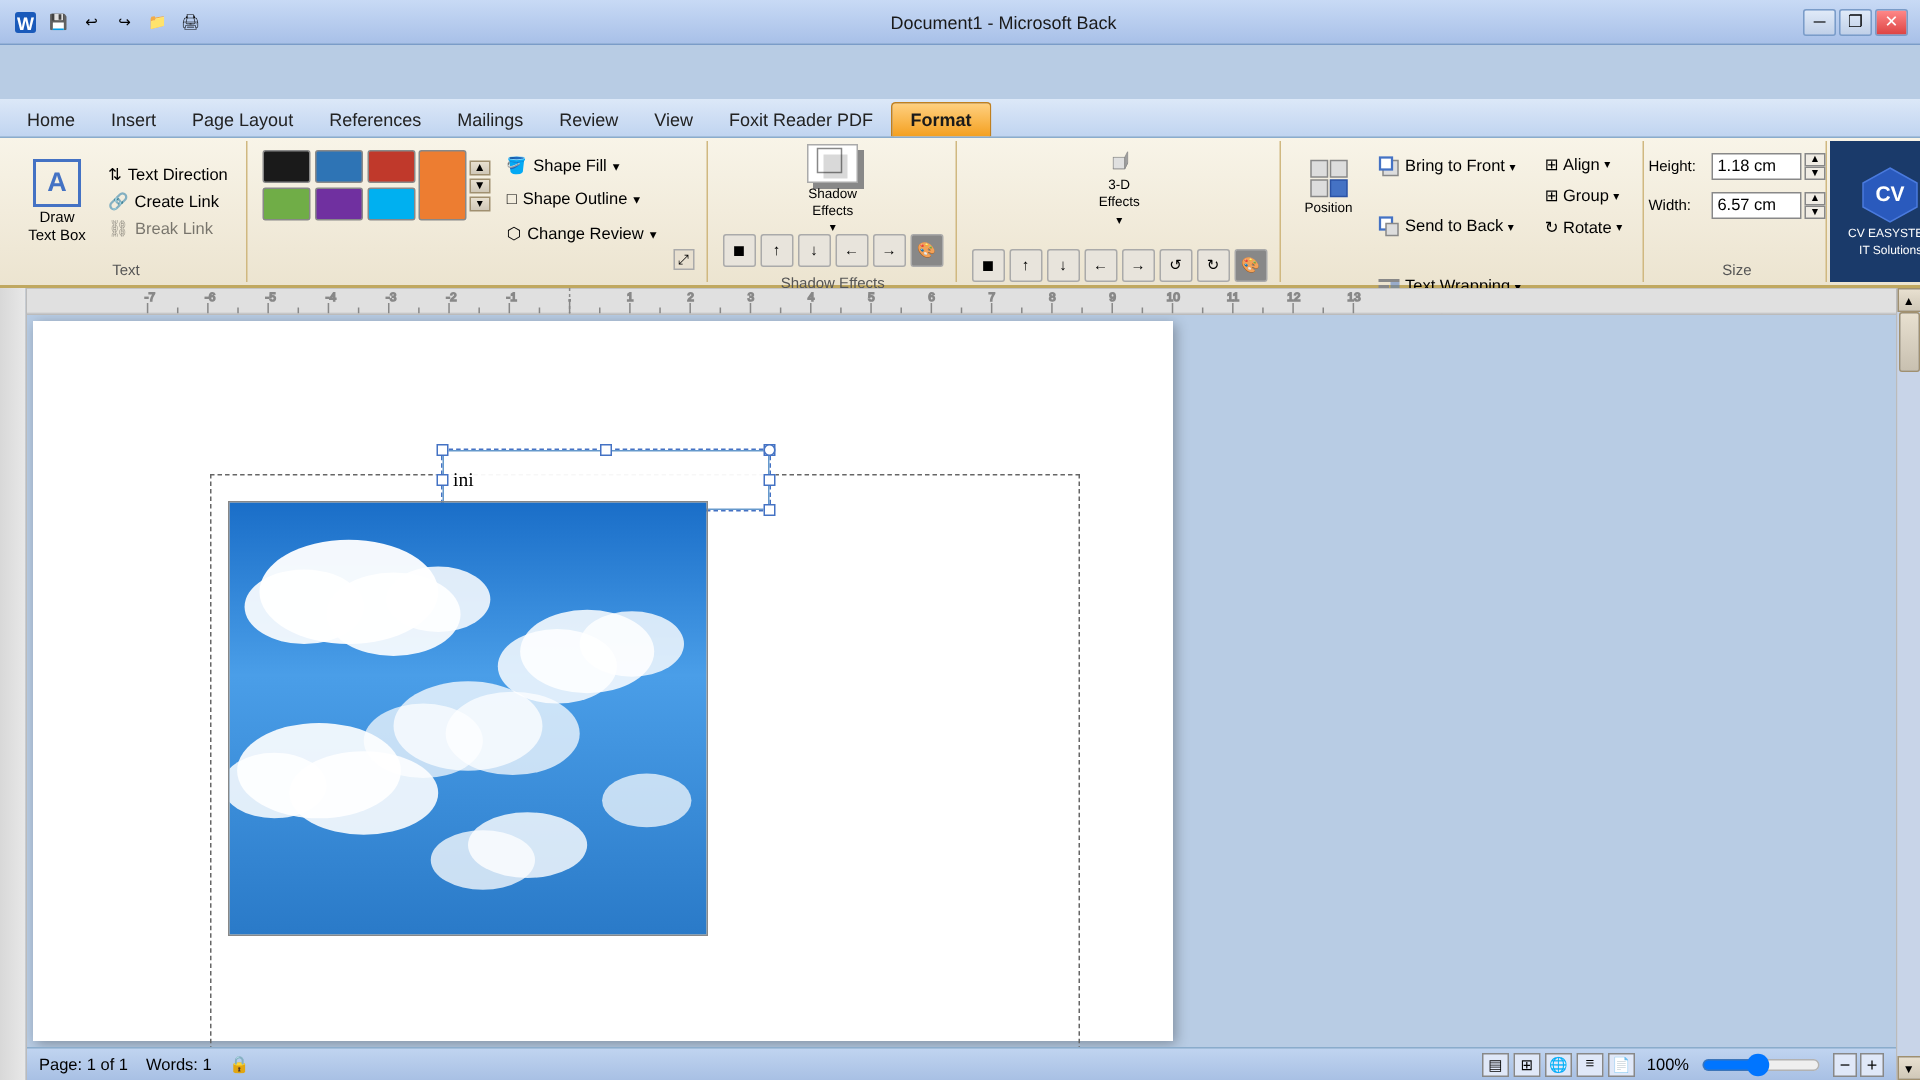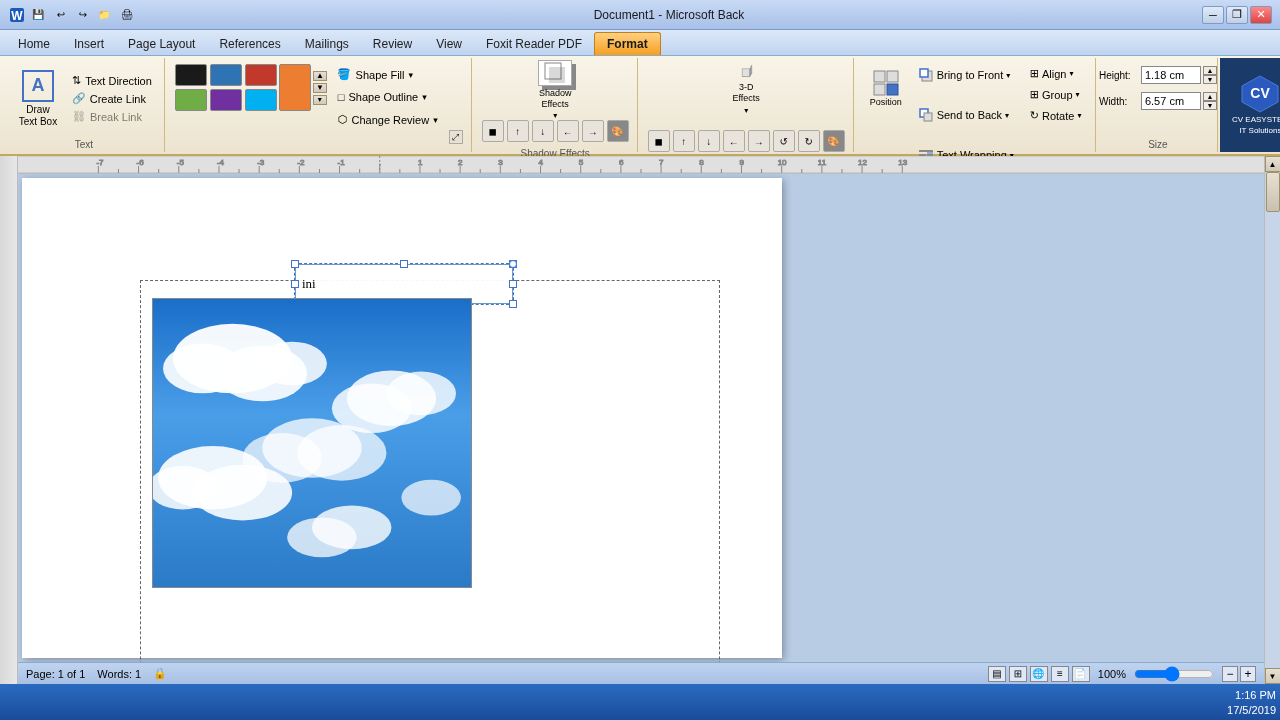--- a/index.html
+++ b/index.html
@@ -36,20 +36,21 @@
     }
 
     
     #ribbon-tabs {
       background: linear-gradient(to bottom, #dce8f8, #c0d4f0);
       height: 26px;
       display: flex;
       align-items: flex-end;
       padding-left: 6px;
       border-bottom: 1px solid #8aaccc;
+      margin-top: 36px;
     }
     .ribbon-tab {
       padding: 4px 12px;
       font-size: 12px;
       cursor: pointer;
       border-radius: 3px 3px 0 0;
       color: #222;
     }
     .ribbon-tab.active-tab {
       background: linear-gradient(to bottom, #ffd080, #f4a020);

